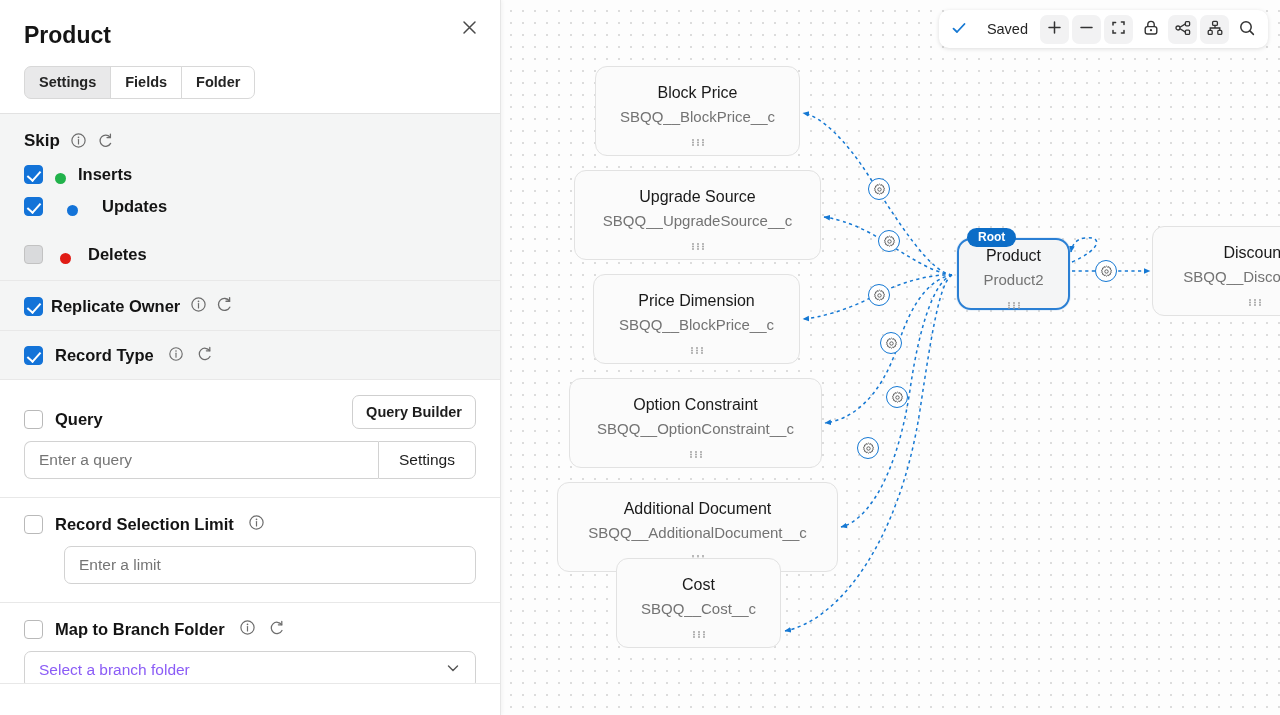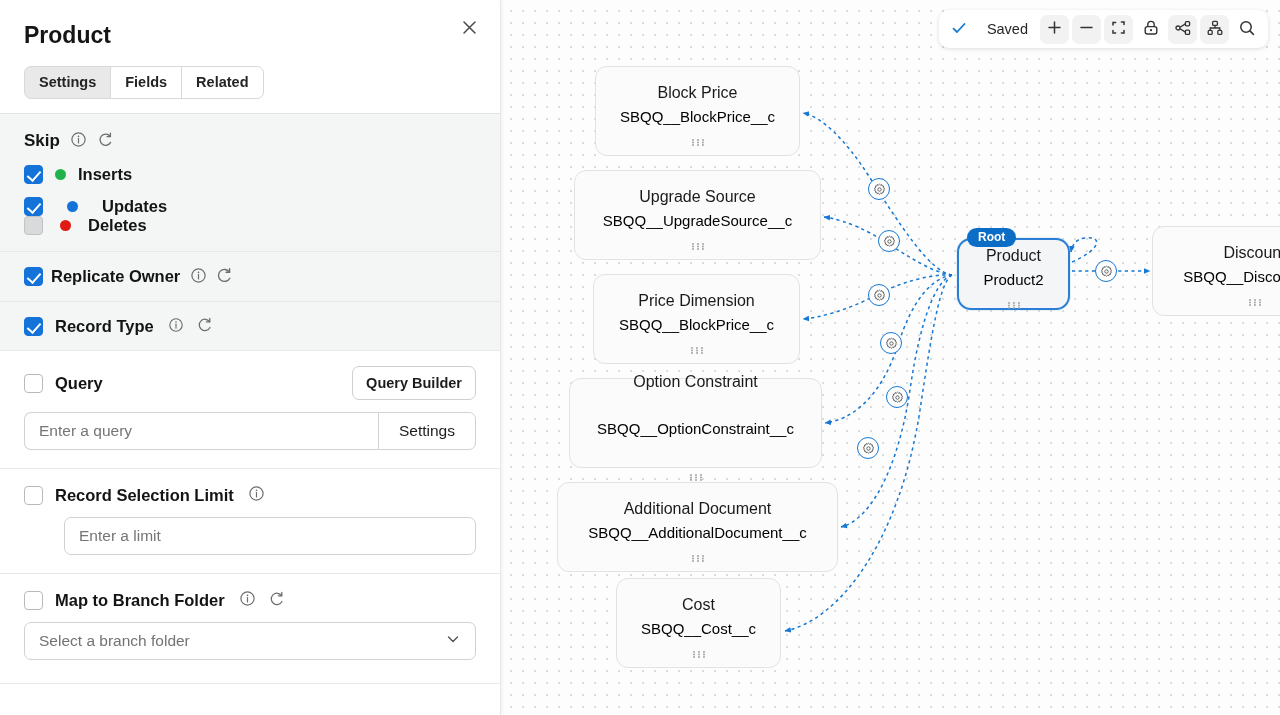--- a/index.html
+++ b/index.html
@@ -30,21 +30,21 @@
     border-radius: 12px;
     display: flex; flex-direction: column;
     align-items: center; justify-content: center;
     padding-top: 6px;
   }
   .node .n-title {
     font-size: 16px; font-weight: normal; color: #1a1a1a;
     line-height: 22px; white-space: nowrap;
   }
   .node .n-sub {
-    font-size: 15px; color: #000000; line-height: 22px;
+    font-size: 15px; color: #737373; line-height: 22px;
     margin-top: 2px; white-space: nowrap;
   }
   .node .n-handle {
     margin-top: 10px; color: #9a9a9a;
     font-size: 10px; letter-spacing: 1px; line-height: 8px;
     user-select: none;
   }
   .node.root {
     background: #f4f5f6;
     border: 2px solid #2a7fd4;
@@ -120,21 +120,21 @@
   }
   .tab:first-child { margin-left: 0; border-radius: 7px 0 0 7px; }
   .tab:last-child { border-radius: 0 7px 7px 0; }
   .tab.active { background: #e9e9ea; }
 
   .p-body { flex: 1; overflow: hidden; }
   .sect { padding: 16px 24px; border-top: 1px solid #e8e8e8; }
   .sect.tint { background: #f4f5f5; }
   .sect.first { border-top: 1px solid #e2e2e2; }
 
-  .row { display: flex; align-items: center; }
+  .row { display: flex; align-items: flex-end; }
   .grp-label {
     font-size: 17px; font-weight: bold; color: #141414;
     line-height: 22px; white-space: nowrap;
   }
   .lbl {
     font-size: 16.5px; font-weight: bold; color: #141414;
     white-space: nowrap;
   }
 
   .cb {
@@ -172,21 +172,21 @@
   .query-combo .input { border-radius: 7px 0 0 7px; border-right: none; flex: 1; }
   .validate {
     border: 1px solid #d2d2d2; border-radius: 0 7px 7px 0; background: #fff;
     font-family: "Liberation Sans", sans-serif;
     font-size: 15.5px; color: #1d1d1d; cursor: pointer;
     padding: 0 20px; white-space: nowrap;
   }
   .select {
     height: 38px; border: 1px solid #d2d2d2; border-radius: 7px; background: #fff;
     display: flex; align-items: center; justify-content: space-between;
-    font-size: 15.5px; color: #737373; padding: 0 14px; cursor: pointer;
+    font-size: 15.5px; color: #8b5cf6; padding: 0 14px; cursor: pointer;
     margin-top: 12px;
   }
   .p-footer { height: 32px; border-top: 1px solid #e8e8e8; background: #fff; }
 </style>
 </head>
 <body>
 
 <div id="app">
 
   <div id="canvas">
@@ -250,21 +250,21 @@
               <circle cx="9" cy="2" r="0.9" fill="#9a9a9a"></circle>
               <circle cx="14" cy="2" r="0.9" fill="#9a9a9a"></circle>
               <circle cx="4" cy="4.5" r="0.9" fill="#9a9a9a"></circle>
               <circle cx="9" cy="4.5" r="0.9" fill="#9a9a9a"></circle>
               <circle cx="14" cy="4.5" r="0.9" fill="#9a9a9a"></circle>
               <circle cx="4" cy="7" r="0.9" fill="#9a9a9a"></circle>
               <circle cx="9" cy="7" r="0.9" fill="#9a9a9a"></circle>
               <circle cx="14" cy="7" r="0.9" fill="#9a9a9a"></circle>
             </svg></div>
         </div>
-        <div class="node" style="left: 69px; top: 378px; width: 253px; height: 90px; gap: 23px;">
+        <div class="node" style="left: 69px; top: 378px; width: 253px; height: 90px;">
           <div class="n-title">Option Constraint</div>
           <div class="n-sub">SBQQ__OptionConstraint__c</div>
           <div class="n-handle"><svg width="18" height="8" viewBox="0 0 18 8">
               <circle cx="4" cy="2" r="0.9" fill="#9a9a9a"></circle>
               <circle cx="9" cy="2" r="0.9" fill="#9a9a9a"></circle>
               <circle cx="14" cy="2" r="0.9" fill="#9a9a9a"></circle>
               <circle cx="4" cy="4.5" r="0.9" fill="#9a9a9a"></circle>
               <circle cx="9" cy="4.5" r="0.9" fill="#9a9a9a"></circle>
               <circle cx="14" cy="4.5" r="0.9" fill="#9a9a9a"></circle>
               <circle cx="4" cy="7" r="0.9" fill="#9a9a9a"></circle>
@@ -280,21 +280,21 @@
               <circle cx="9" cy="2" r="0.9" fill="#9a9a9a"></circle>
               <circle cx="14" cy="2" r="0.9" fill="#9a9a9a"></circle>
               <circle cx="4" cy="4.5" r="0.9" fill="#9a9a9a"></circle>
               <circle cx="9" cy="4.5" r="0.9" fill="#9a9a9a"></circle>
               <circle cx="14" cy="4.5" r="0.9" fill="#9a9a9a"></circle>
               <circle cx="4" cy="7" r="0.9" fill="#9a9a9a"></circle>
               <circle cx="9" cy="7" r="0.9" fill="#9a9a9a"></circle>
               <circle cx="14" cy="7" r="0.9" fill="#9a9a9a"></circle>
             </svg></div>
         </div>
-        <div class="node" style="left: 116px; top: 578px; width: 165px; height: 90px;">
+        <div class="node" style="left: 116px; top: 558px; width: 165px; height: 90px;">
           <div class="n-title">Cost</div>
           <div class="n-sub">SBQQ__Cost__c</div>
           <div class="n-handle"><svg width="18" height="8" viewBox="0 0 18 8">
               <circle cx="4" cy="2" r="0.9" fill="#9a9a9a"></circle>
               <circle cx="9" cy="2" r="0.9" fill="#9a9a9a"></circle>
               <circle cx="14" cy="2" r="0.9" fill="#9a9a9a"></circle>
               <circle cx="4" cy="4.5" r="0.9" fill="#9a9a9a"></circle>
               <circle cx="9" cy="4.5" r="0.9" fill="#9a9a9a"></circle>
               <circle cx="14" cy="4.5" r="0.9" fill="#9a9a9a"></circle>
               <circle cx="4" cy="7" r="0.9" fill="#9a9a9a"></circle>
@@ -471,21 +471,21 @@
       <button class="close-btn">
         <span>
           <svg width="17" height="17" viewBox="0 0 17 17">
               <path d="M3 3 L14 14 M14 3 L3 14" stroke="#4a4a4a" stroke-width="1.5" stroke-linecap="round"></path>
             </svg>
         </span>
       </button>
       <div class="tabs">
         <button class="tab active">Settings</button>
         <button class="tab">Fields</button>
-        <button class="tab">Related</button>
+        <button class="tab">Folder</button>
       </div>
     </div>
 
     <div class="p-body">
 
       <div class="sect tint first">
         <div class="row" style="gap:10px;">
           <span class="grp-label">Skip</span>
           <button class="ibtn">
             <span>
@@ -508,21 +508,21 @@
         <div class="row" style="gap:12px; margin-top:13px;">
           <span class="cb checked"></span>
           <span class="dot" style="background:#21b24b"></span>
           <span class="lbl">Inserts</span>
         </div>
         <div class="row" style="gap:24px; margin-top:13px;">
           <span class="cb checked"></span>
           <span class="dot" style="background:#1373d8"></span>
           <span class="lbl">Updates</span>
         </div>
-        <div class="row" style="gap:17px; margin-top:0;">
+        <div class="row" style="gap:17px; margin-top:29px;">
           <span class="cb"></span>
           <span class="dot" style="background:#e01b14"></span>
           <span class="lbl">Deletes</span>
         </div>
       </div>
 
       <div class="sect tint" style="padding-top:14px;padding-bottom:14px;">
         <div class="row" style="gap:8px;">
           <span class="cb checked"></span>
           <span class="lbl">Replicate Owner</span>

